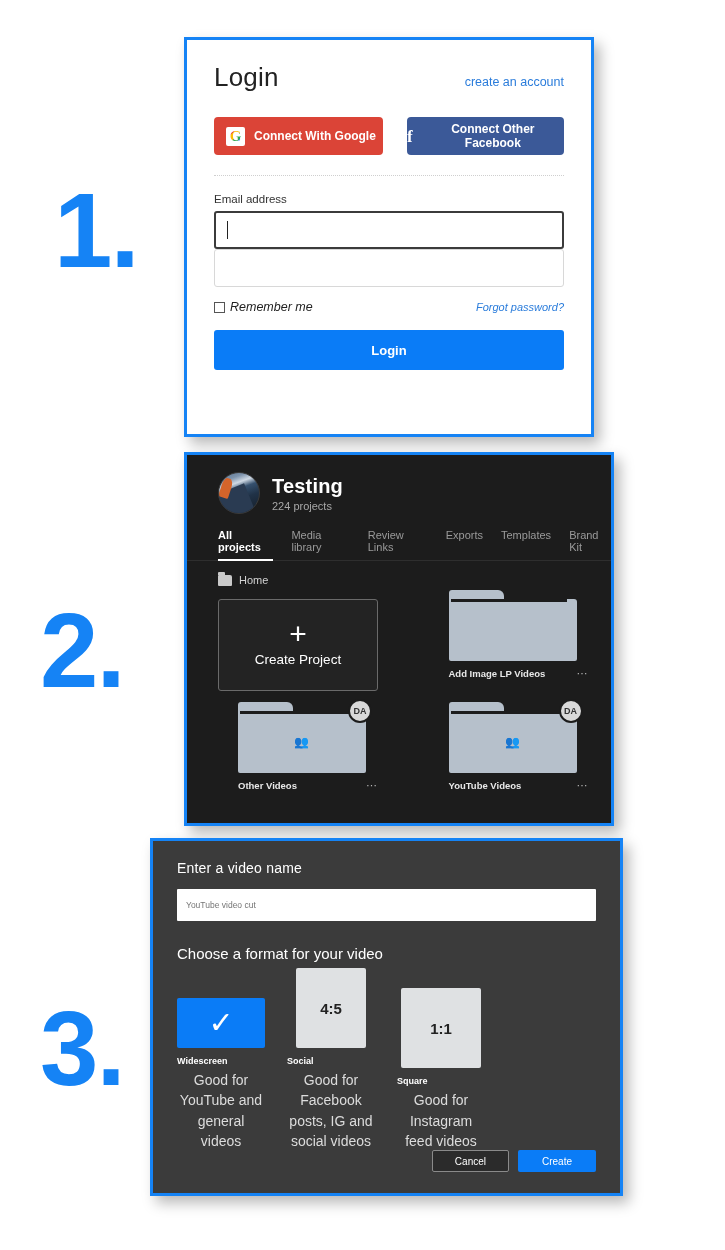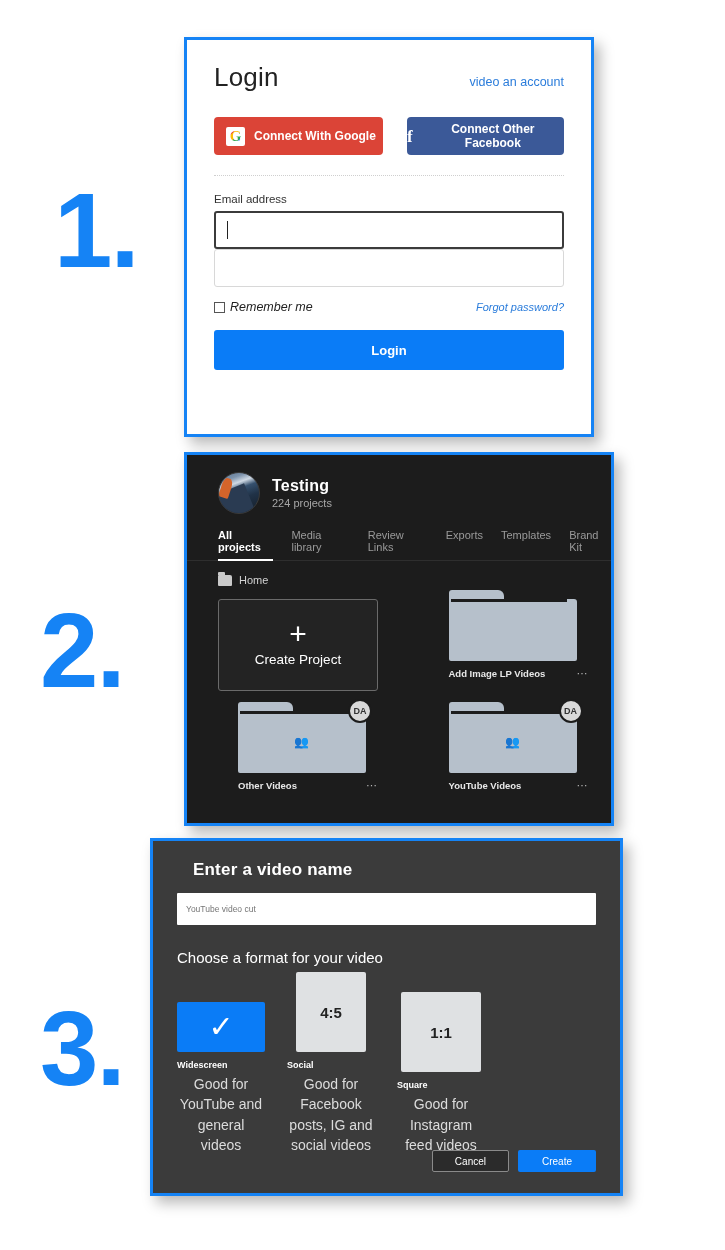--- a/index.html
+++ b/index.html
@@ -107,21 +107,21 @@
   }
   .avatar-mountain::after {
     content:""; position:absolute; left:-4px; bottom:-6px; width:36px; height:30px;
     background: #2a3b52; transform: rotate(-22deg);
   }
   .avatar-mountain::before {
     content:""; position:absolute; left:2px; top:5px; width:10px; height:20px;
     background: #d4642a; transform: rotate(18deg); border-radius: 40% 40% 10% 10%;
     z-index:2;
   }
-  .proj-name { font-size: 16px; font-weight: bold; letter-spacing: .2px; }
+  .proj-name { font-size: 20px; font-weight: bold; letter-spacing: .2px; }
   .proj-count { font-size: 11px; color: #a7a7a7; margin-top: 2px; }
 
   .tabs { display: flex; gap: 18px; padding: 15px 0 0 31px; border-bottom: 1px solid #2e2e2e; }
   .tab { font-size: 11px; color: #9a9a9a; padding-bottom: 7px; cursor: pointer; position: relative; }
   .tab.active { color: #fff; font-weight: bold; }
   .tab.active::after {
     content: ""; position: absolute; left: 0; bottom: -1px; width: 100%; height: 2px; background: #fff;
   }
   .breadcrumb { display: flex; align-items: center; gap: 7px; padding: 13px 4px 0 31px; }
   .folder-mini {
@@ -170,21 +170,21 @@
     width: 140px; margin: 7px 0 0 20px;
   }
   .folder-name { font-size: 9.5px; color: #e8e8e8; font-weight: bold; }
   .dots { font-size: 11px; color: #b5b5b5; letter-spacing: 1px; cursor: pointer; line-height: 1;}
 
   
   #panel-create {
     left: 150px; top: 838px; width: 473px; height: 358px;
     background: #3b3b3b; color: #fff; padding: 19px 24px 0 24px;
   }
-  .create-h1 { font-size: 17px; font-weight: bold; letter-spacing: .2px; margin-left: 16px; }
+  .create-h1 { font-size: 14px; font-weight: normal; letter-spacing: .2px; }
   #video-name-input {
     margin-top: 13px; width: 100%; height: 20px;
     background: #fff; border: none; border-radius: 1px;
     padding: 16px 9px; font-size: 8.5px; color: #555;
     font-family: "Liberation Sans", sans-serif;
   }
   .create-h2 { font-size: 15px; font-weight: normal; margin-top: 24px; }
 
   .formats { display: flex; gap: 22px; margin-top: 6px; align-items: flex-end; }
   .fmt { width: 88px; }
@@ -246,21 +246,21 @@
 
 <div class="canvas">
 
   <div class="step-num" id="step-1">1.</div>
   <div class="step-num" id="step-2">2.</div>
   <div class="step-num" id="step-3">3.</div>
 
   <div class="panel" id="panel-login">
     <div class="login-head">
       <div class="login-title">Login</div>
-      <div class="create-account">video an account</div>
+      <div class="create-account">create an account</div>
     </div>
 
     <div class="social-row">
       <button class="btn-social" id="btn-google">
         <span class="g-badge">
             <span class="g">G</span>
           </span>
         <span>Connect With Google</span>
       </button>
       <button class="btn-social" id="btn-facebook">

